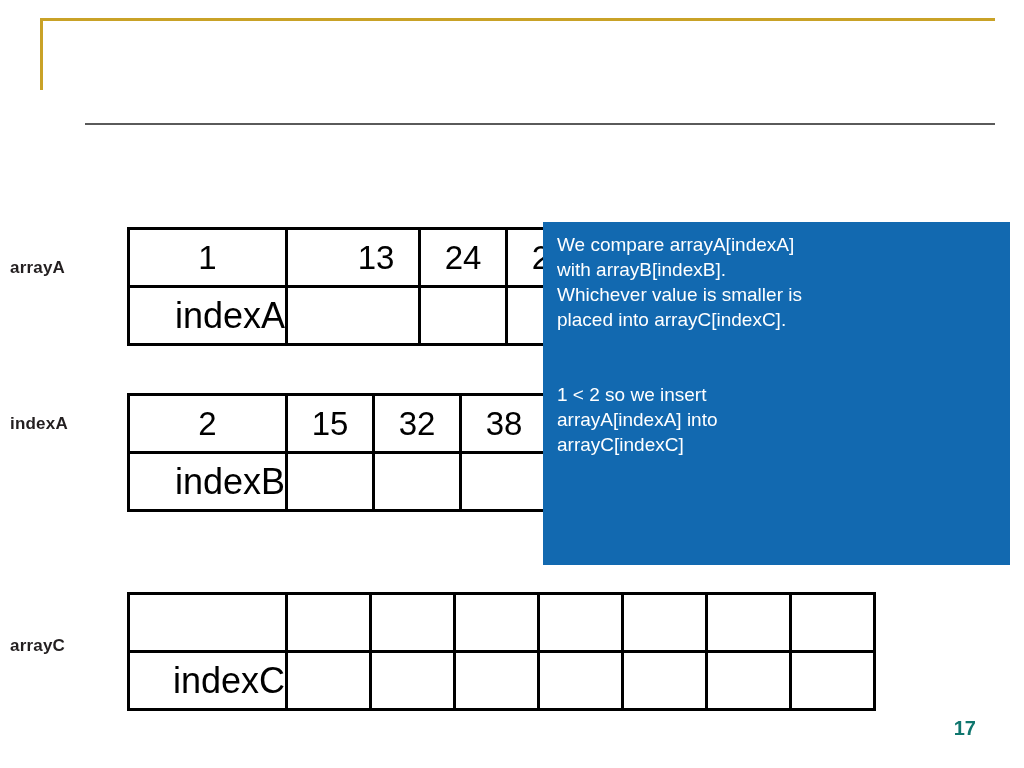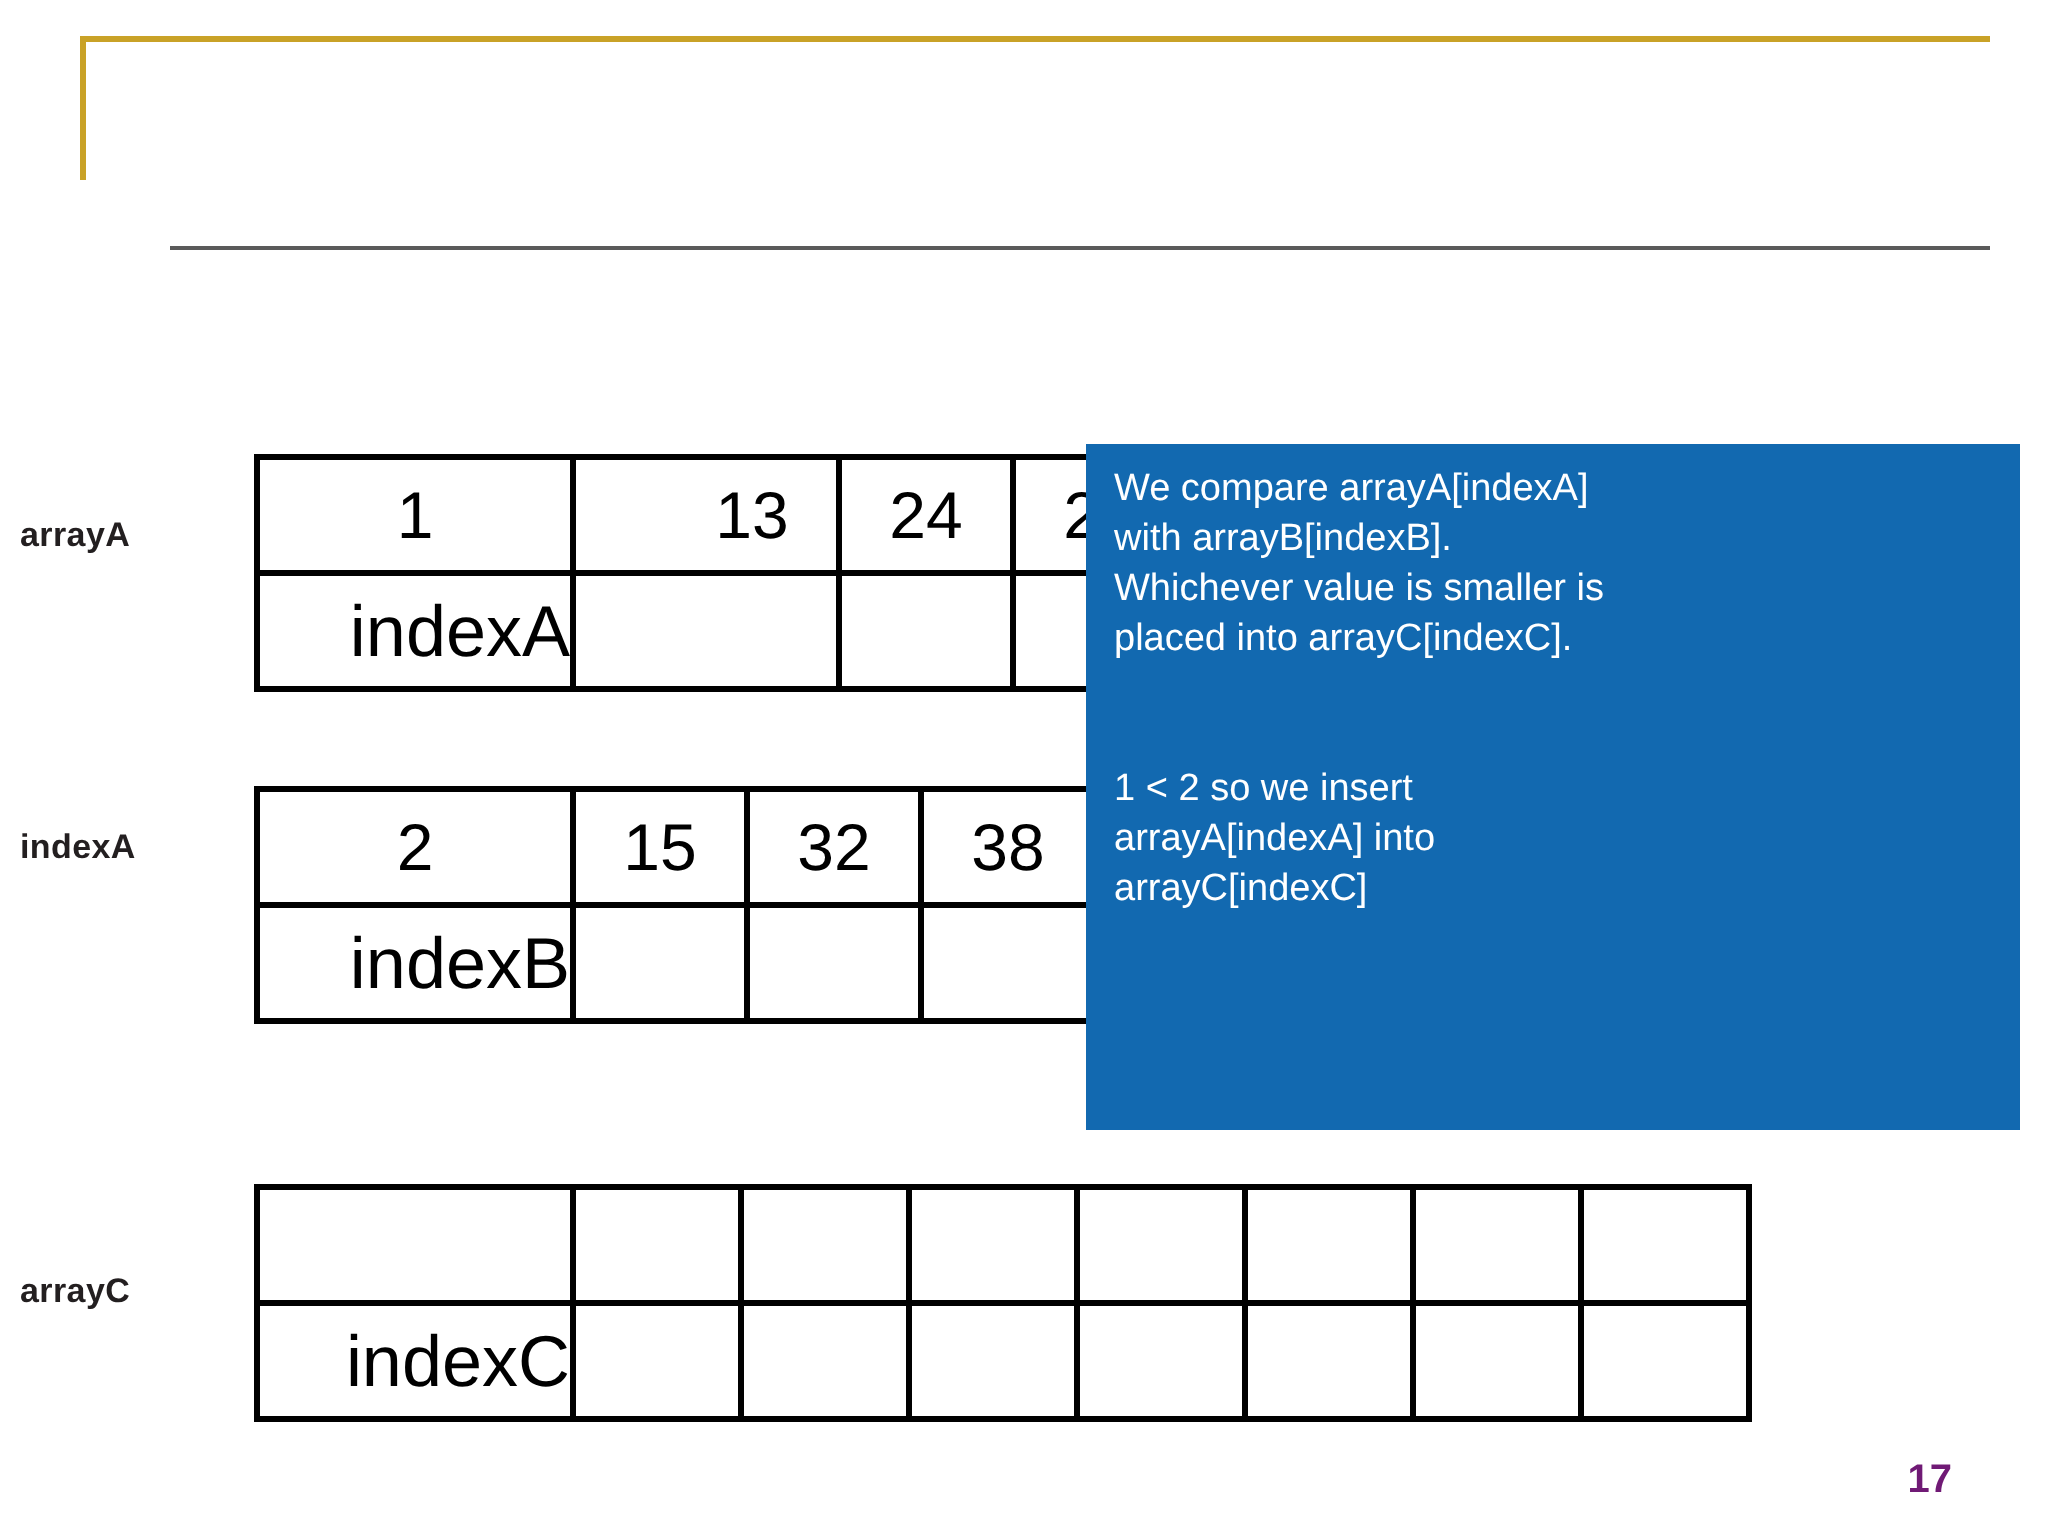--- a/index.html
+++ b/index.html
@@ -135,24 +135,24 @@
     position: absolute;
     left: 14px;
     top: 160px;
     width: 410px;
   }
 
   
   #page-number {
     position: absolute;
     right: 48px;
-    bottom: 16px;
+    bottom: 28px;
     font-size: 20px;
     font-weight: bold;
-    color: #701a75;
+    color: #0f766e;
     margin-top: 28px;
   }
 </style>
 </head>
 <body>
 
 <div id="title-block">
   <div id="title-top-rule"></div>
   <div id="title-left-rule"></div>
   <div id="title-bottom-rule"></div>

